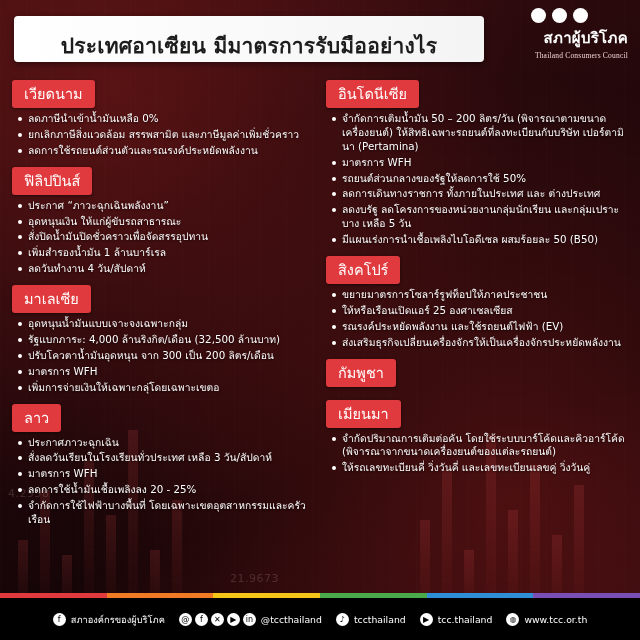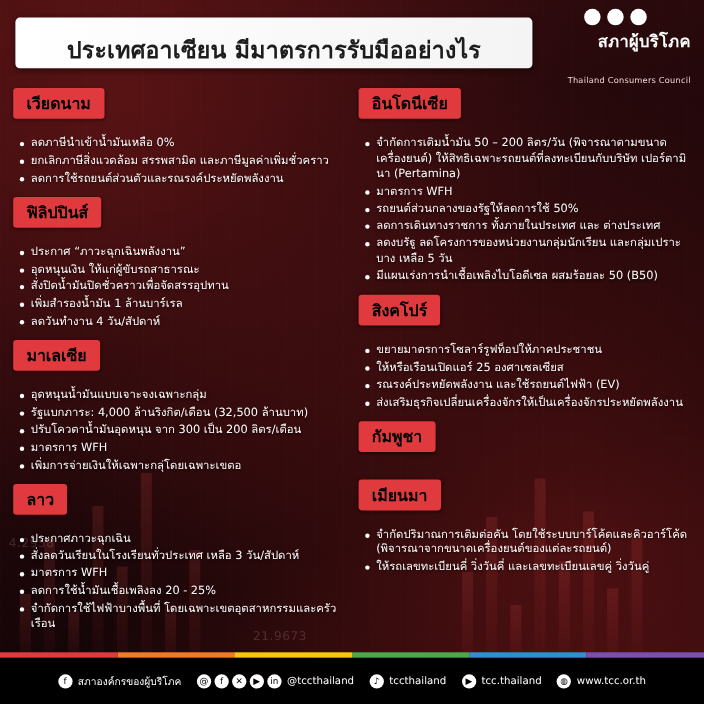--- a/index.html
+++ b/index.html
@@ -55,41 +55,41 @@
     position: absolute; right: 12px; top: 8px;
     width: 138px; text-align: right; color: #fff;
   }
   .logo .dots { display: flex; gap: 6px; justify-content: center; margin-bottom: 3px; }
   .logo .dots b {
     display: block; width: 15px; height: 15px; border-radius: 50%;
     background: #ffffff;
   }
   .logo .dots b.mid { background: #ffffff; }
   .logo .lname { font-size: 15px; font-weight: bold; letter-spacing: .3px; }
-  .logo .lsub { font-size: 7.5px; color: #f3d2d2; margin-top: 18px; letter-spacing: .2px; }
+  .logo .lsub { font-size: 7.5px; color: #f3d2d2; margin-top: 1px; letter-spacing: .2px; font-family: Liberation Serif, serif; }
 
   
   .content {
     position: relative;
     display: flex;
     padding: 2px 12px 0 12px;
     gap: 14px;
     height: 520px;
   }
   .col { width: 300px; }
 
   .section { margin-bottom: 9px; }
   .country {
     display: inline-block;
     background: #e03a3e;
-    color: #000000;
-    font-size: 14.5px; font-weight: bold;
+    color: #ffffff;
+    font-size: 14.5px; font-weight: normal;
     padding: 2px 12px 3px 12px;
     border-radius: 3px;
-    margin-bottom: 16px;
+    margin-bottom: 4px;
     box-shadow: 0 1px 3px rgba(0,0,0,.5);
   }
   ul.points { list-style: none; padding-left: 4px; }
   ul.points li {
     position: relative;
     color: #ffffff;
     font-size: 10.3px;
     line-height: 1.35;
     padding-left: 12px;
     margin-bottom: 2px;

